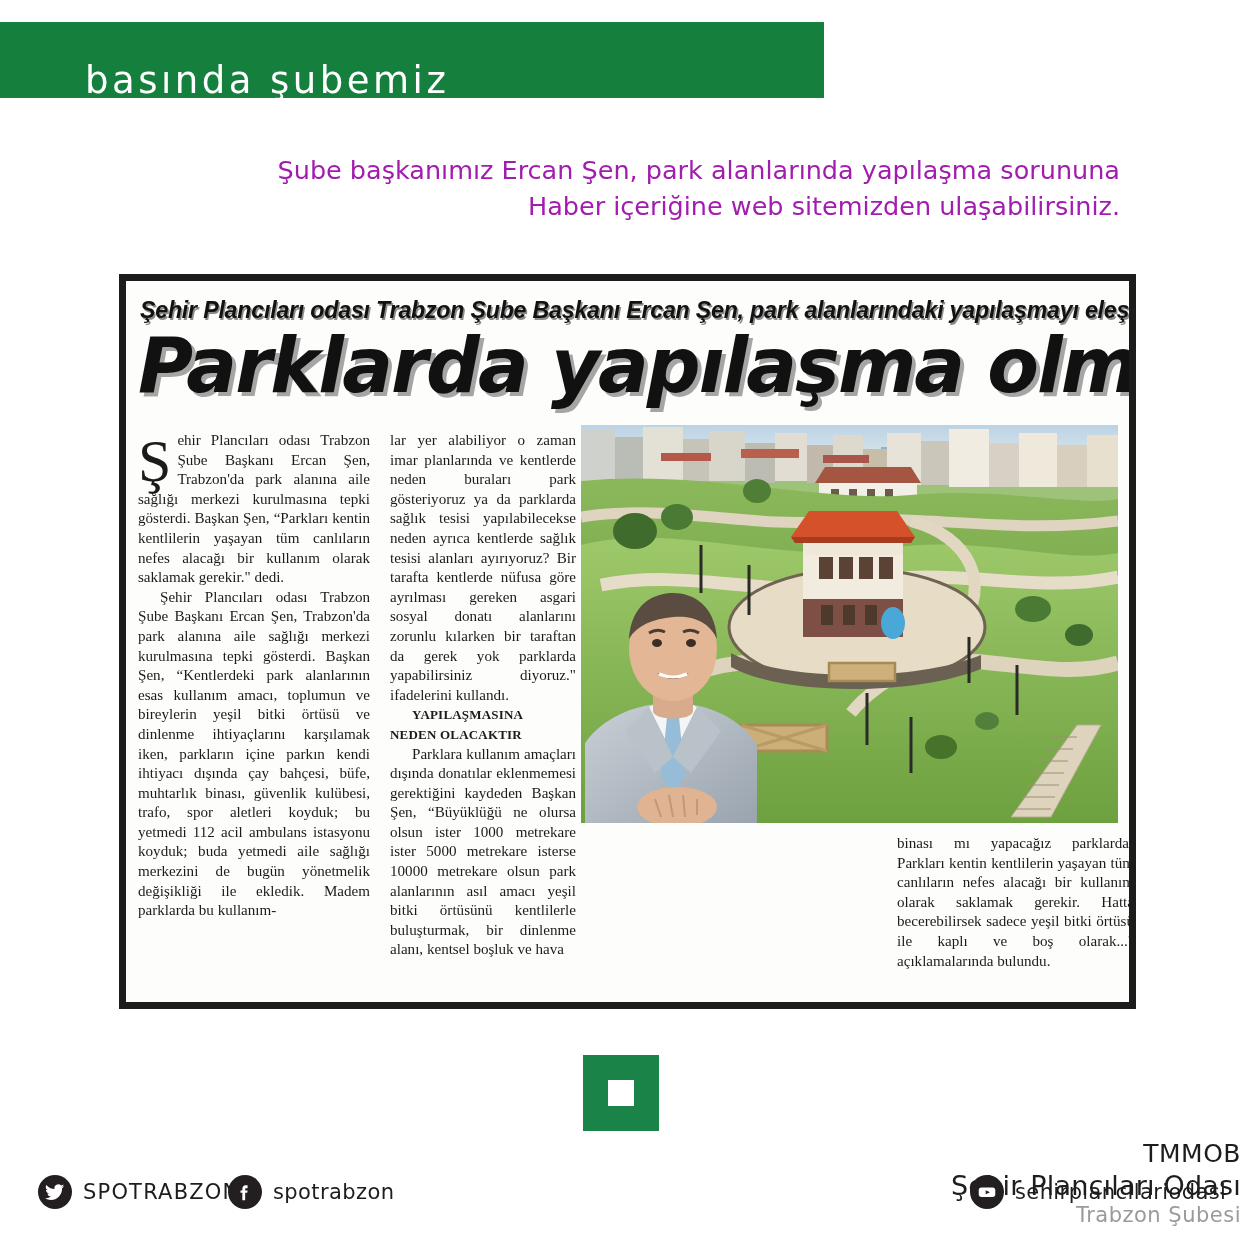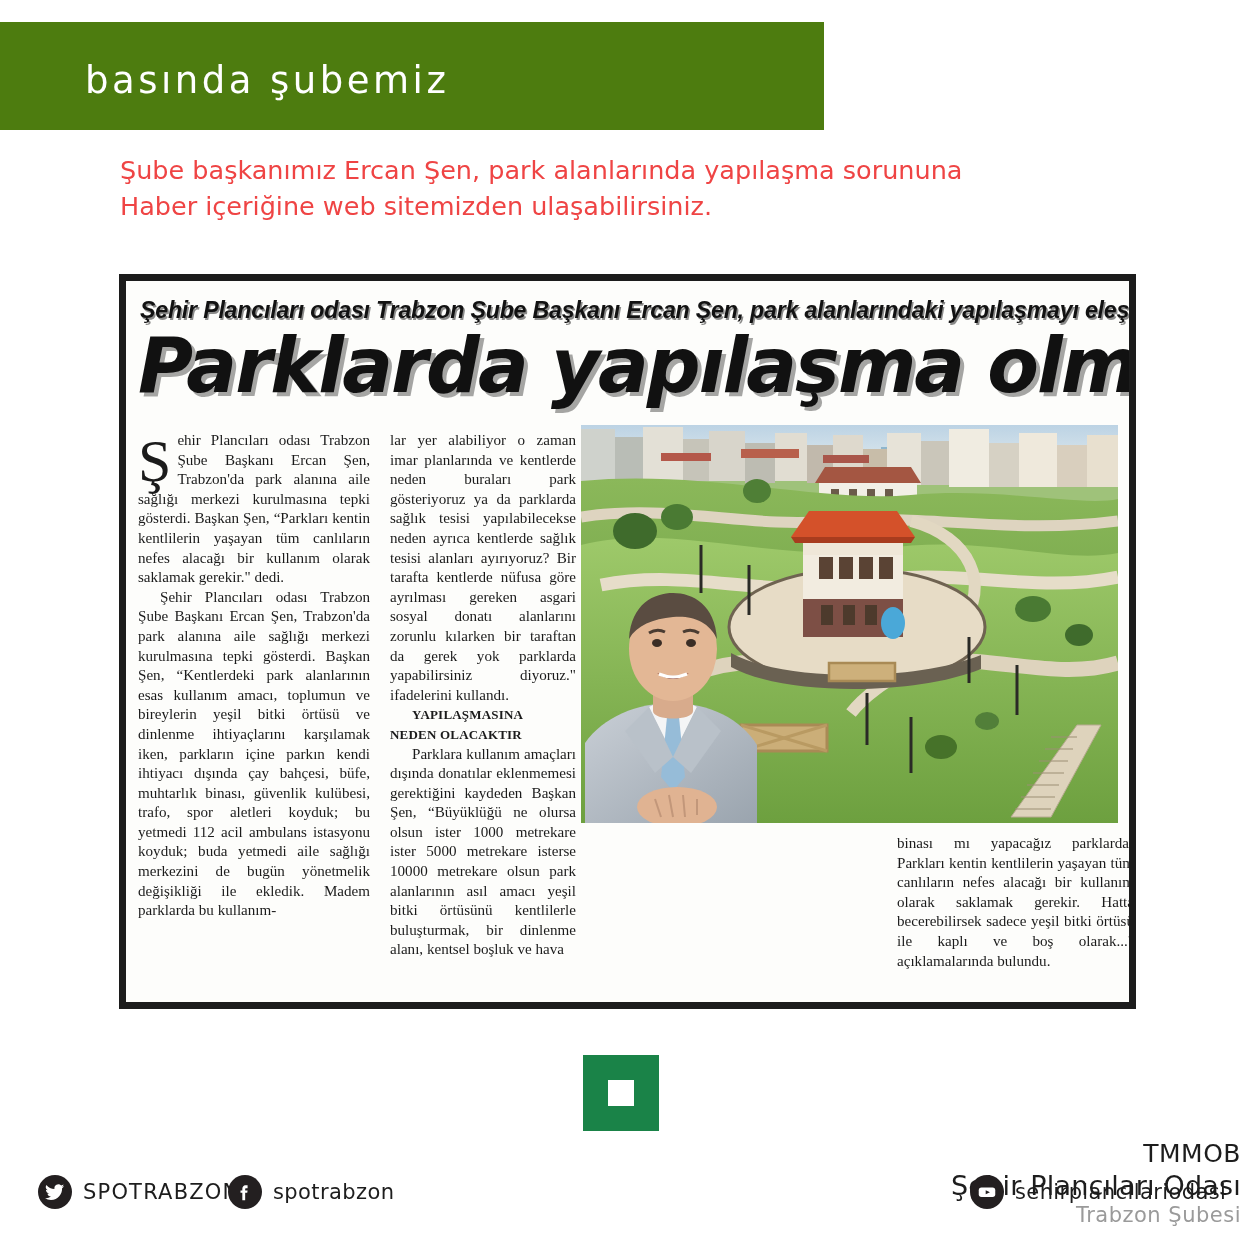--- a/index.html
+++ b/index.html
@@ -15,47 +15,47 @@
     font-family: "Liberation Sans", sans-serif;
     color: #1a1a1a;
   }
 
   
   .banner {
     position: absolute;
     left: 0;
     top: 22px;
     width: 824px;
-    height: 108px;
-    background: #4d7c0f;
+    height: 76px;
+    background: #15803d;
   }
   .banner-title {
     position: absolute;
     left: 85px;
     top: 40px;
     font-family: "DejaVu Sans", sans-serif;
     font-size: 37px;
     font-weight: 400;
     letter-spacing: 3.5px;
     color: #ffffff;
     white-space: nowrap;
     line-height: 1;
   }
 
   
   .intro {
     position: absolute;
     left: 120px;
     top: 152px;
     width: 1000px;
-    text-align: left;
+    text-align: right;
     font-family: "DejaVu Sans", sans-serif;
     font-size: 25.5px;
     line-height: 36px;
-    color: #ef4444;
+    color: #a21caf;
   }
   .intro div { white-space: nowrap; }
 
   
   .clipping {
     position: absolute;
     left: 119px;
     top: 274px;
     width: 1017px;
     height: 735px;

